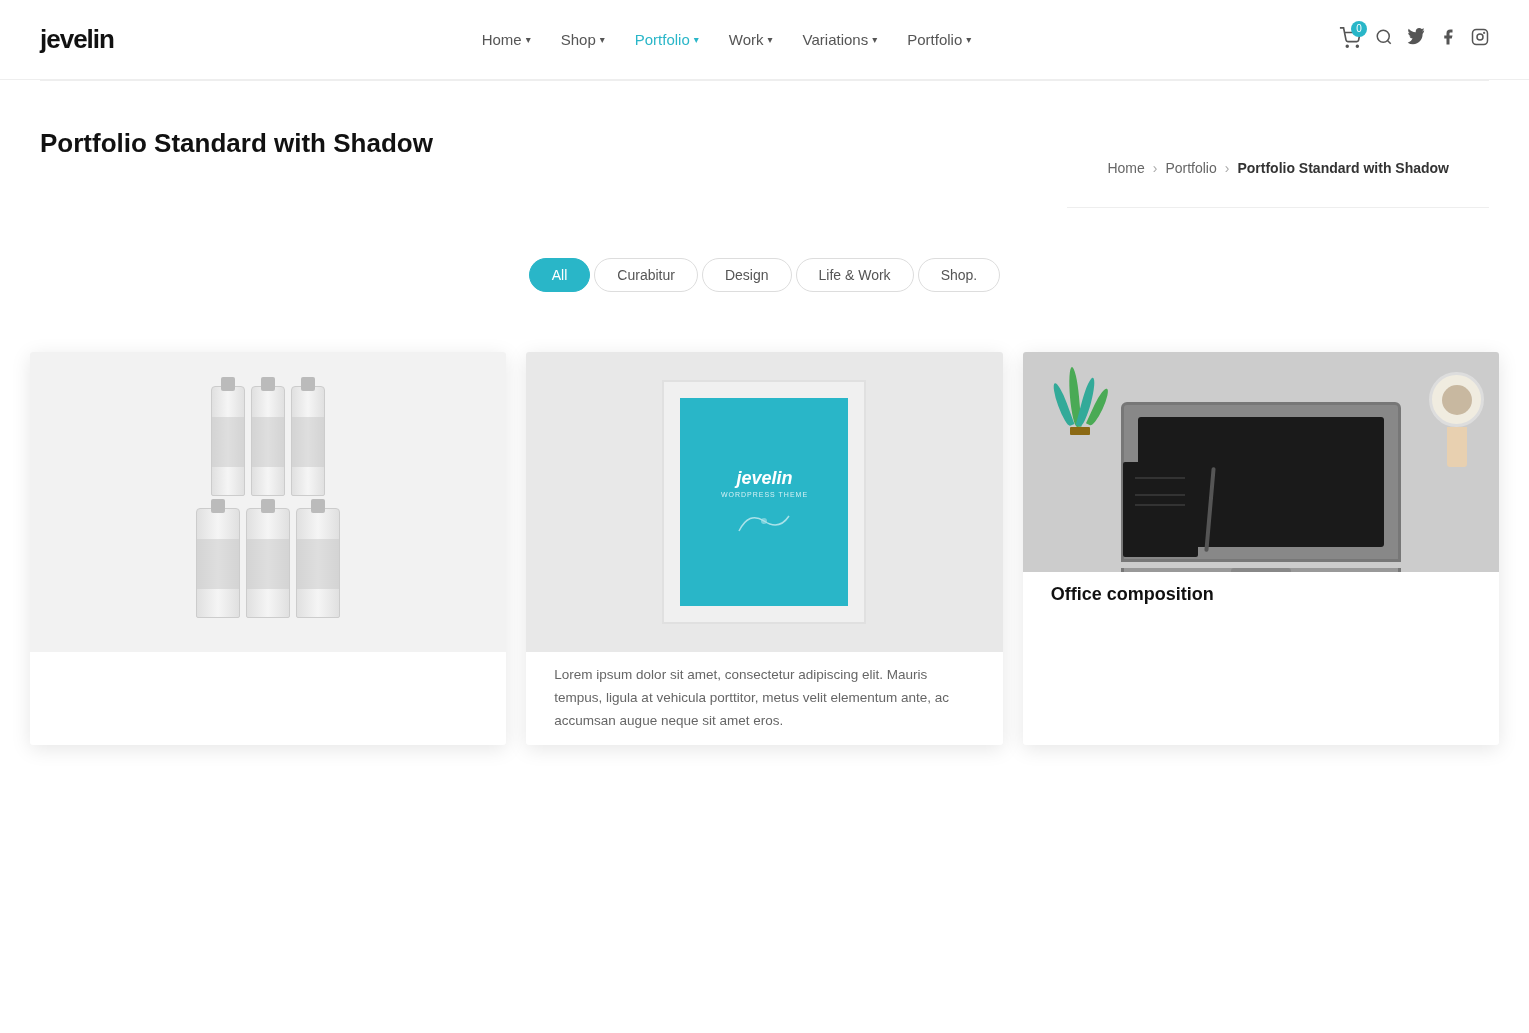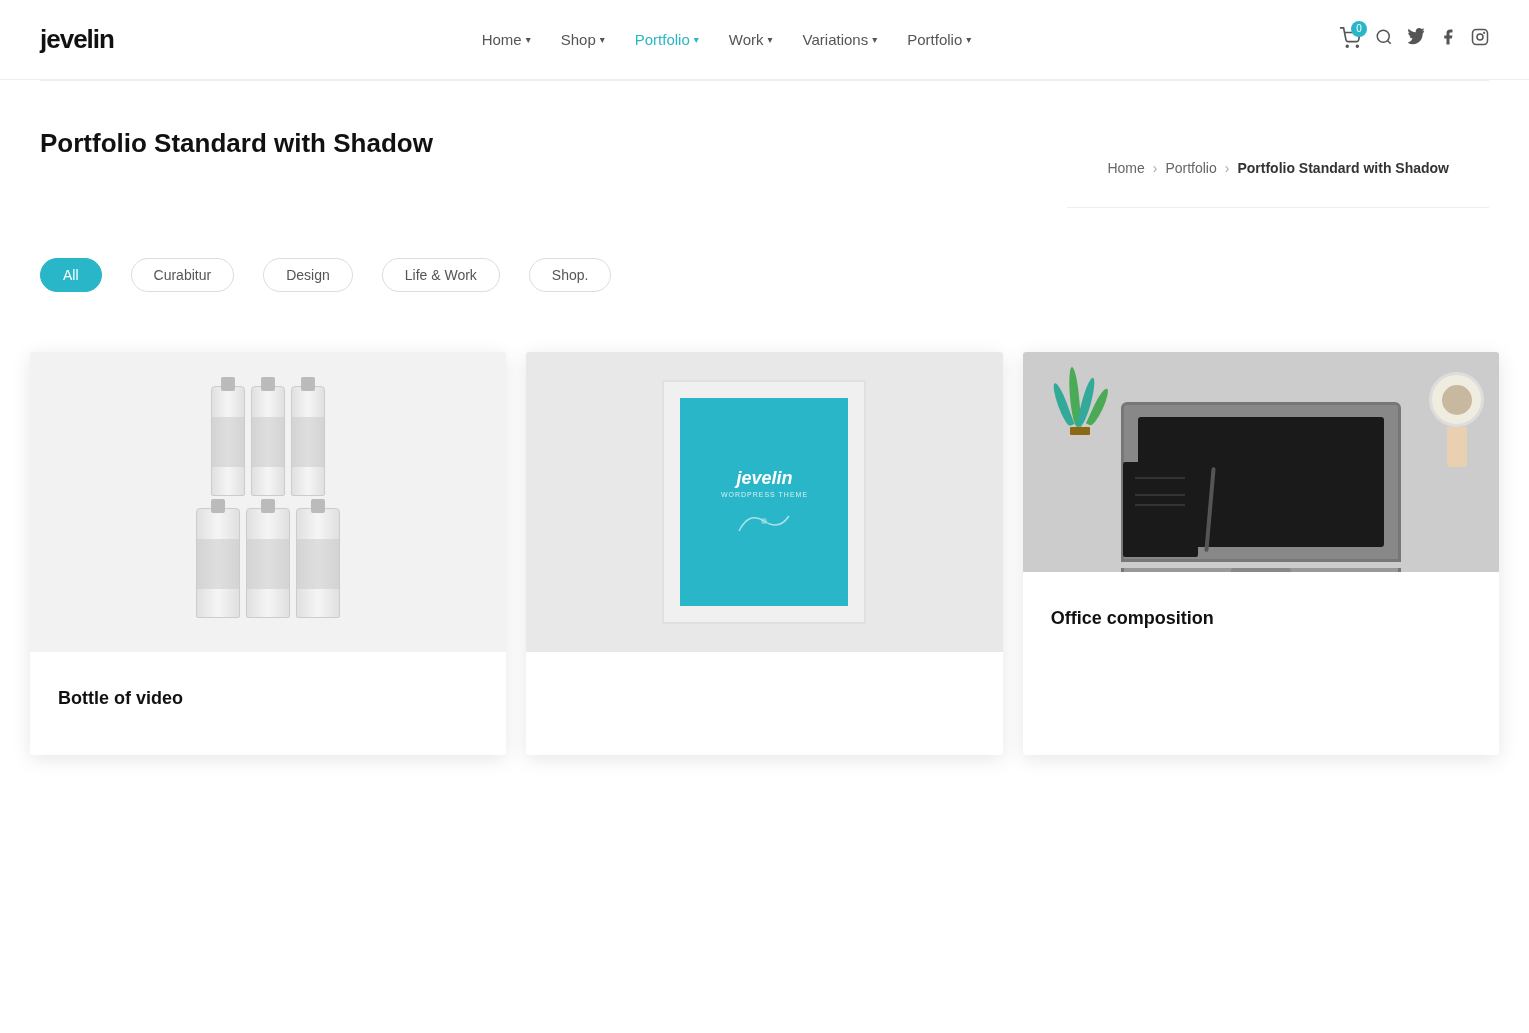--- a/index.html
+++ b/index.html
@@ -92,21 +92,22 @@
       font-size: 14px;
       color: #666;
     }
     .breadcrumb a { text-decoration: none; color: #666; }
     .breadcrumb .sep { color: #aaa; }
     .breadcrumb .current { color: #333; font-weight: 600; }
 
     
     .filter-section {
       display: flex;
-      gap: 29px;
+      justify-content: center;
+      gap: 4px;
       padding: 30px 40px 40px;
     }
     .filter-btn {
       padding: 8px 22px;
       border-radius: 25px;
       border: 1.5px solid #ddd;
       background: #fff;
       color: #555;
       font-size: 14px;
       cursor: pointer;
@@ -232,21 +233,21 @@
     .office-img {
       background: #d8d8d8;
       display: flex;
       align-items: flex-start;
       justify-content: space-between;
       padding: 20px;
       position: relative;
     }
 
     .card-content {
-      padding: 36px 28px;
+      padding: 12px 28px;
     }
     .card-title {
       font-size: 18px;
       font-weight: 700;
       color: #111;
       margin-bottom: 10px;
     }
     .card-desc {
       font-size: 13.5px;
       color: #666;
@@ -384,38 +385,38 @@
           <div class="bottle" style="width:44px;">
               <span class="bottle-label"></span>
             </div>
           <div class="bottle" style="width:44px;">
               <span class="bottle-label"></span>
             </div>
         </div>
       </div>
     </div>
     <div class="card-content">
-      <h3 class="card-title">Bottle of video</h3>
     </div>
   </div>
 
   <div class="portfolio-card">
     <div class="card-image frame-img">
       <div class="picture-frame">
         <div class="frame-inner">
           <span class="frame-logo-text">jevelin</span>
           <span class="frame-sub">WORDPRESS THEME</span>
           <svg width="60" height="30" viewBox="0 0 60 30" style="margin-top:8px; opacity:0.6;">
             <path d="M5 25 Q 15 5 30 15 Q 45 25 55 10" stroke="white" stroke-width="1.5" fill="none"></path>
             <circle cx="30" cy="15" r="3" fill="white" opacity="0.6"></circle>
           </svg>
         </div>
       </div>
     </div>
     <div class="card-content">
+      <p class="card-desc">Lorem ipsum dolor sit amet, consectetur adipiscing elit. Mauris tempus, ligula at vehicula porttitor, metus velit elementum ante, ac accumsan augue neque sit amet eros.</p>
     </div>
   </div>
 
   <div class="portfolio-card">
     <div class="card-image office-img" style="height:220px; background:#ccc; position:relative;">
 
       <div style="position:absolute; top:15px; left:30px; width:55px; height:80px;">
         <div style="display:flex; gap:3px; justify-content:center; align-items:flex-end;">
           <div style="width:9px;height:45px;background:#3a9;border-radius:50% 50% 0 50%;transform:rotate(-20deg);"></div>
           <div style="width:9px;height:60px;background:#4aaa55;border-radius:50% 50% 0 50%;transform:rotate(-5deg);"></div>

